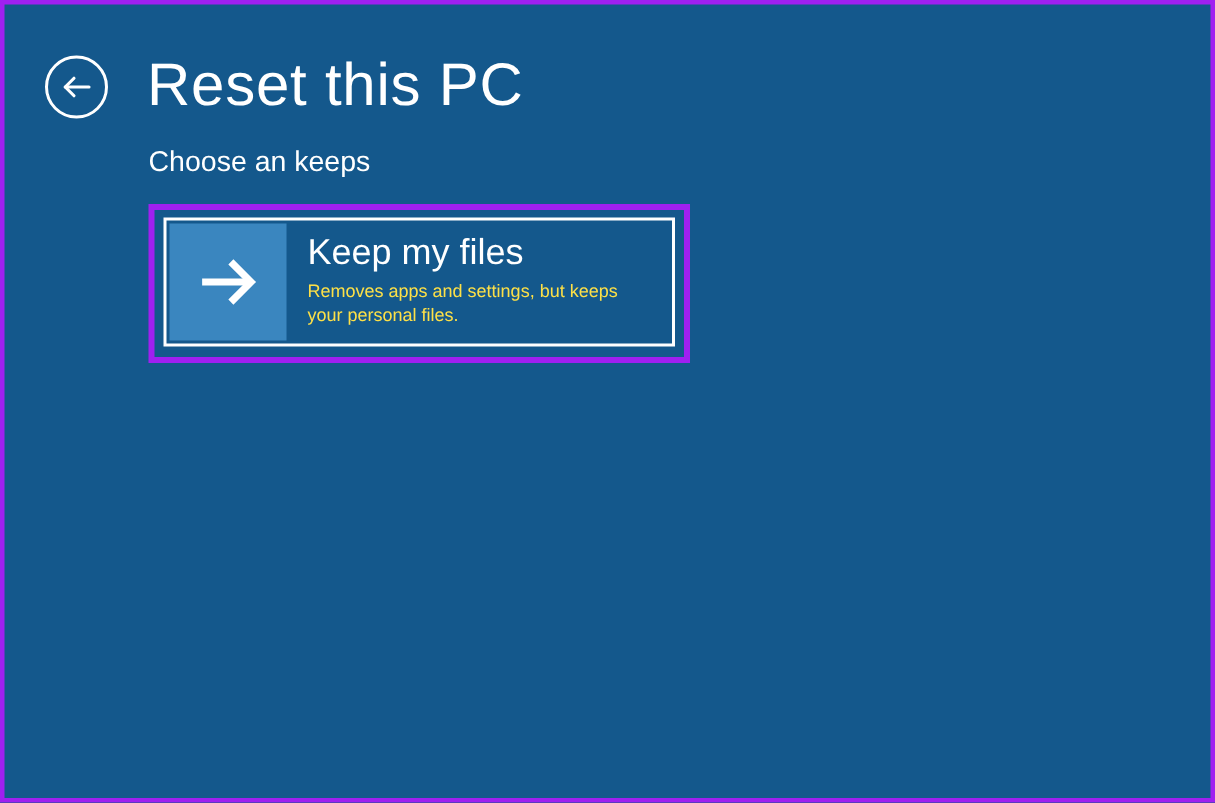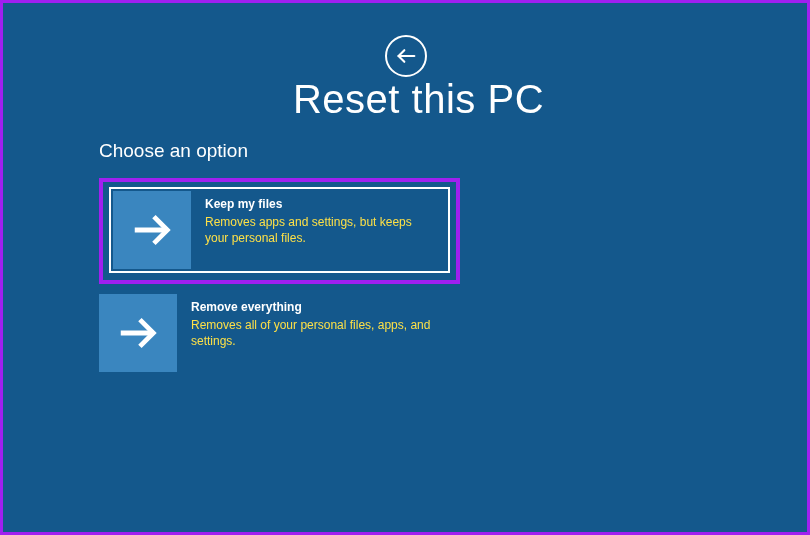--- a/index.html
+++ b/index.html
@@ -13,21 +13,20 @@
       background: #14588c;
       font-family: "Segoe UI", "Segoe UI Light", Arial, sans-serif;
       color: #ffffff;
       position: relative;
       border: 3px solid #a020f0;
     }
     .header {
       display: flex;
       align-items: center;
       padding: 32px 0 0 27px;
-      flex-direction: column;
     }
     .back-button {
       width: 42px;
       height: 42px;
       border: 2px solid #ffffff;
       border-radius: 50%;
       display: flex;
       align-items: center;
       justify-content: center;
       cursor: pointer;
@@ -80,22 +79,22 @@
       display: flex;
       align-items: center;
       justify-content: center;
       flex-shrink: 0;
     }
     .option-text {
       padding: 6px 12px 0 14px;
       flex: 1;
     }
     .option-title {
-      font-size: 12px;
-      font-weight: 700;
+      font-size: 24px;
+      font-weight: 400;
       margin-bottom: 3px;
     }
     .option-desc {
       font-size: 12px;
       font-weight: 300;
       line-height: 1.35;
       color: #fde047;
     }
     .arrow-svg {
       width: 46px;
@@ -111,44 +110,30 @@
       <svg viewBox="0 0 24 24" width="20" height="20" fill="none" stroke="#ffffff" stroke-width="2.5" stroke-linecap="round" stroke-linejoin="round">
         <line x1="22" y1="12" x2="3" y2="12"></line>
         <polyline points="10 5 3 12 10 19"></polyline>
       </svg>
     </span>
   </div>
   <h1 class="page-title">Reset this PC</h1>
 </div>
 
 <div class="content">
-  <div class="subtitle">Choose an option</div>
+  <div class="subtitle">Choose an keeps</div>
 
   <div class="option-wrapper highlighted">
     <div class="option">
       <div class="option-icon">
         <svg class="arrow-svg" viewBox="0 0 48 48" fill="none" stroke="#ffffff" stroke-width="5" stroke-linecap="butt" stroke-linejoin="miter">
           <line x1="6" y1="24" x2="40" y2="24"></line>
           <polyline points="26 10 40 24 26 38"></polyline>
         </svg>
       </div>
       <div class="option-text">
         <div class="option-title">Keep my files</div>
         <div class="option-desc">Removes apps and settings, but keeps your personal files.</div>
       </div>
     </div>
   </div>
 
-  <div class="option-wrapper">
-    <div class="option">
-      <div class="option-icon">
-        <svg class="arrow-svg" viewBox="0 0 48 48" fill="none" stroke="#ffffff" stroke-width="5" stroke-linecap="butt" stroke-linejoin="miter">
-          <line x1="6" y1="24" x2="40" y2="24"></line>
-          <polyline points="26 10 40 24 26 38"></polyline>
-        </svg>
-      </div>
-      <div class="option-text">
-        <div class="option-title">Remove everything</div>
-        <div class="option-desc">Removes all of your personal files, apps, and settings.</div>
-      </div>
-    </div>
-  </div>
 </div>
 
 </body></html>

